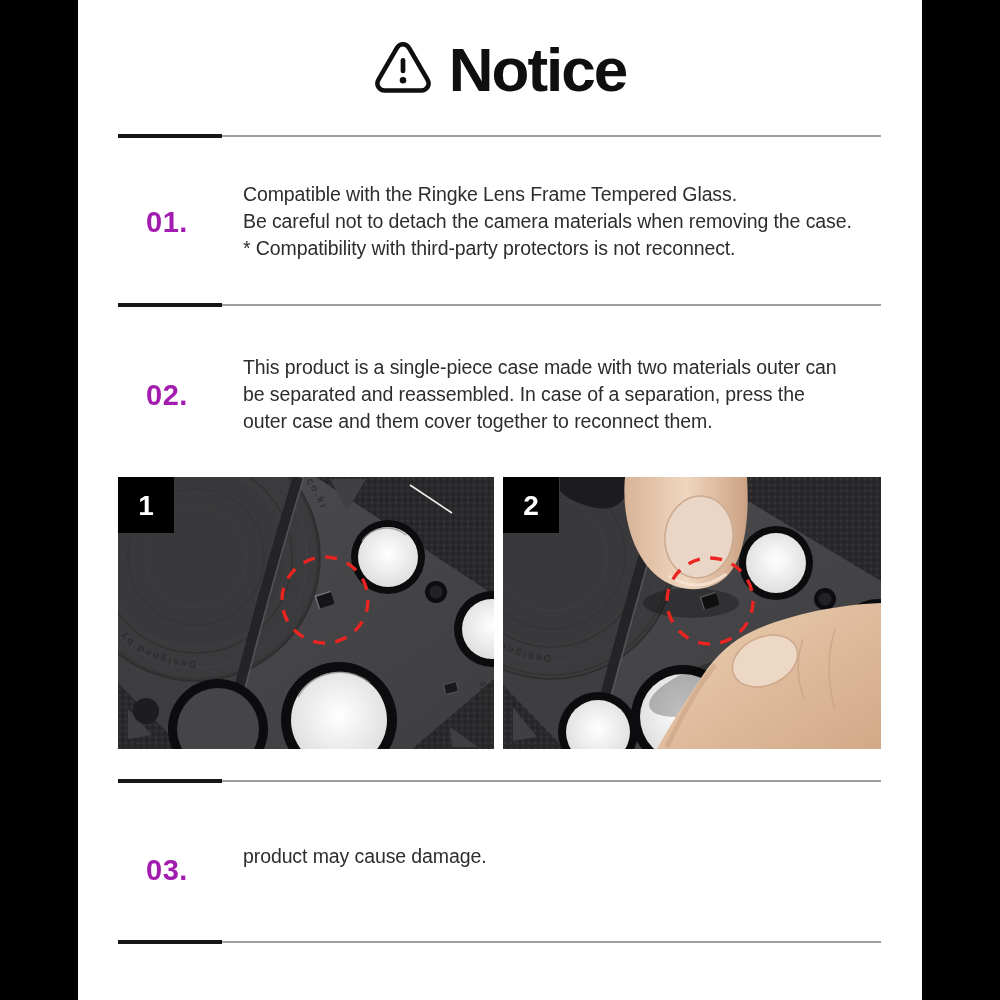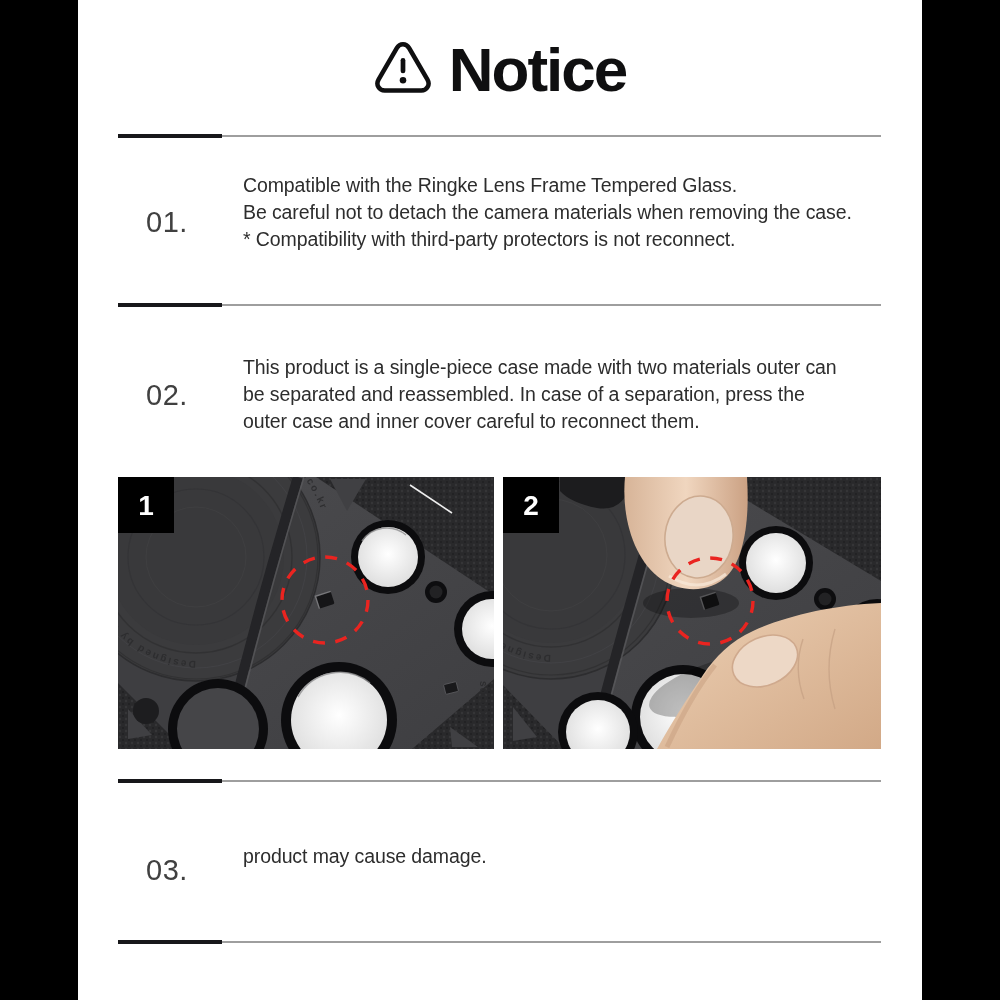--- a/index.html
+++ b/index.html
@@ -8,22 +8,22 @@
   .panel{position:absolute;left:78px;top:0;width:844px;height:1000px;background:#ffffff;}
 
   .title-row{position:absolute;top:34px;left:0;width:844px;display:flex;
              align-items:flex-start;justify-content:center;gap:17px;}
   .title-row .warn{width:58px;height:58px;flex:0 0 auto;margin-top:4px;}
   .page-title{font-size:62px;font-weight:800;letter-spacing:-2px;color:#0f0f10;}
 
   .rule{position:absolute;left:40px;width:763px;height:2px;background:#9e9e9e;}
   .rule .accent{position:absolute;left:0;top:-1px;width:104px;height:4px;background:#17171a;}
 
-  .num{position:absolute;left:68px;width:80px;font-size:29px;font-weight:400;
-       color:#404040;letter-spacing:0.5px;}
+  .num{position:absolute;left:68px;width:80px;font-size:29px;font-weight:700;
+       color:#a21caf;letter-spacing:0.5px;}
   .body-text{position:absolute;left:165px;width:648px;font-size:19.5px;line-height:27px;
              color:#2d2d2d;letter-spacing:-0.1px;}
 
   .photo{position:absolute;top:477px;height:272px;display:block;}
   .photo-left{left:40px;width:376px;}
   .photo-right{left:425px;width:378px;}
 
   .eng{font-size:10px;letter-spacing:2px;fill:#2c2c2e;font-weight:bold;opacity:0.9;}
 </style>
 </head>
@@ -39,35 +39,35 @@
         <circle cx="32" cy="46.5" r="3.6" fill="#0f0f10"></circle>
       </svg>
       <div class="page-title">Notice</div>
     </div>
 
     <div class="rule" style="top:135px">
         <div class="accent"></div>
       </div>
 
     <div class="num" style="top:206px">01.</div>
-    <div class="body-text" style="top:172px">
+    <div class="body-text" style="top:181px">
       <div>Compatible with the Ringke Lens Frame Tempered Glass.</div>
       <div>Be careful not to detach the camera materials when removing the case.</div>
       <div>* Compatibility with third-party protectors is not reconnect.</div>
     </div>
 
     <div class="rule" style="top:304px">
         <div class="accent"></div>
       </div>
 
     <div class="num" style="top:379px">02.</div>
     <div class="body-text" style="top:354px">
       <div>This product is a single-piece case made with two materials outer can</div>
       <div>be separated and reassembled. In case of a separation, press the</div>
-      <div>outer case and inner cover careful to reconnect them.</div>
+      <div>outer case and them cover together to reconnect them.</div>
     </div>
 
     <svg class="photo photo-left" viewBox="0 0 376 272" preserveAspectRatio="none">
       <defs>
         <linearGradient id="l-case" x1="0" y1="0" x2="1" y2="1">
           <stop offset="0" stop-color="#4c4c4f"></stop>
             <stop offset="1" stop-color="#3e3e41"></stop>
         </linearGradient>
         <radialGradient id="l-hole" cx="0.5" cy="0.45" r="0.6">
           <stop offset="0" stop-color="#ffffff"></stop>

